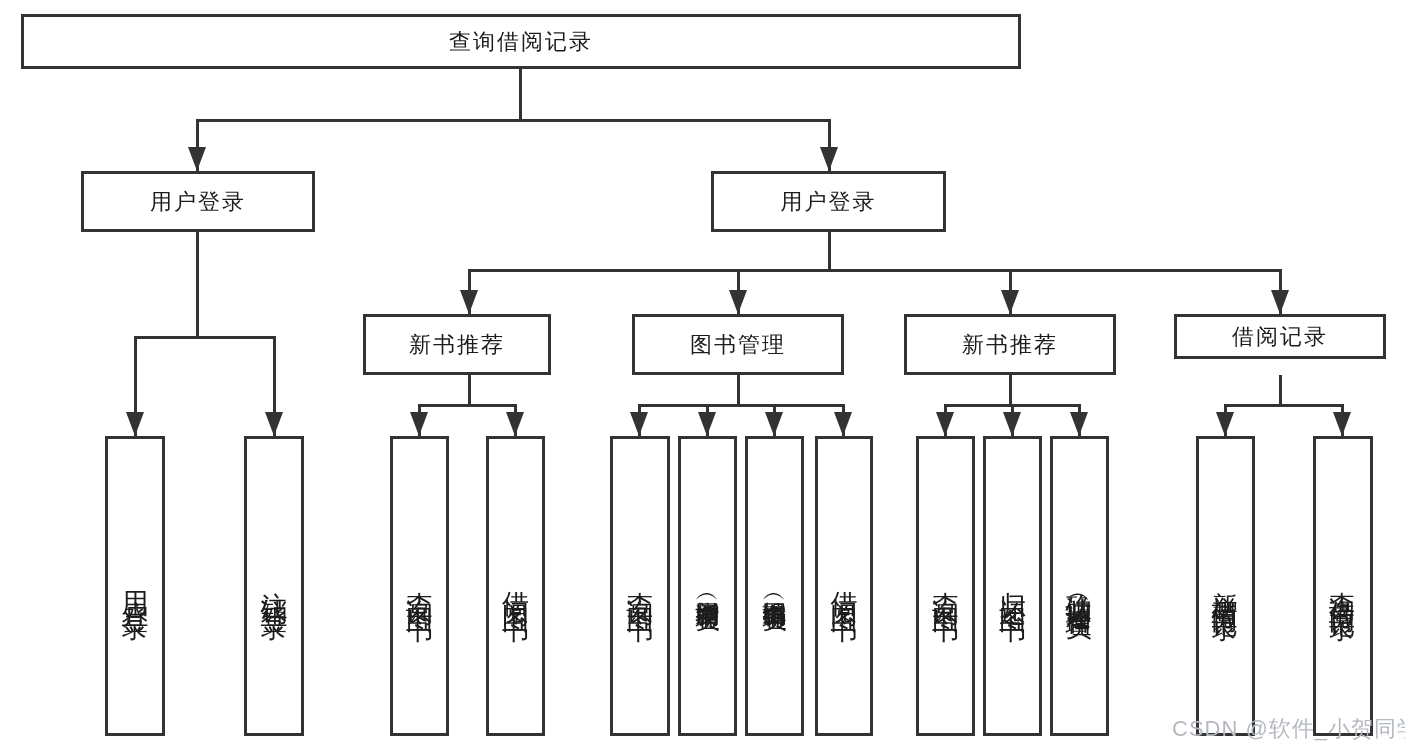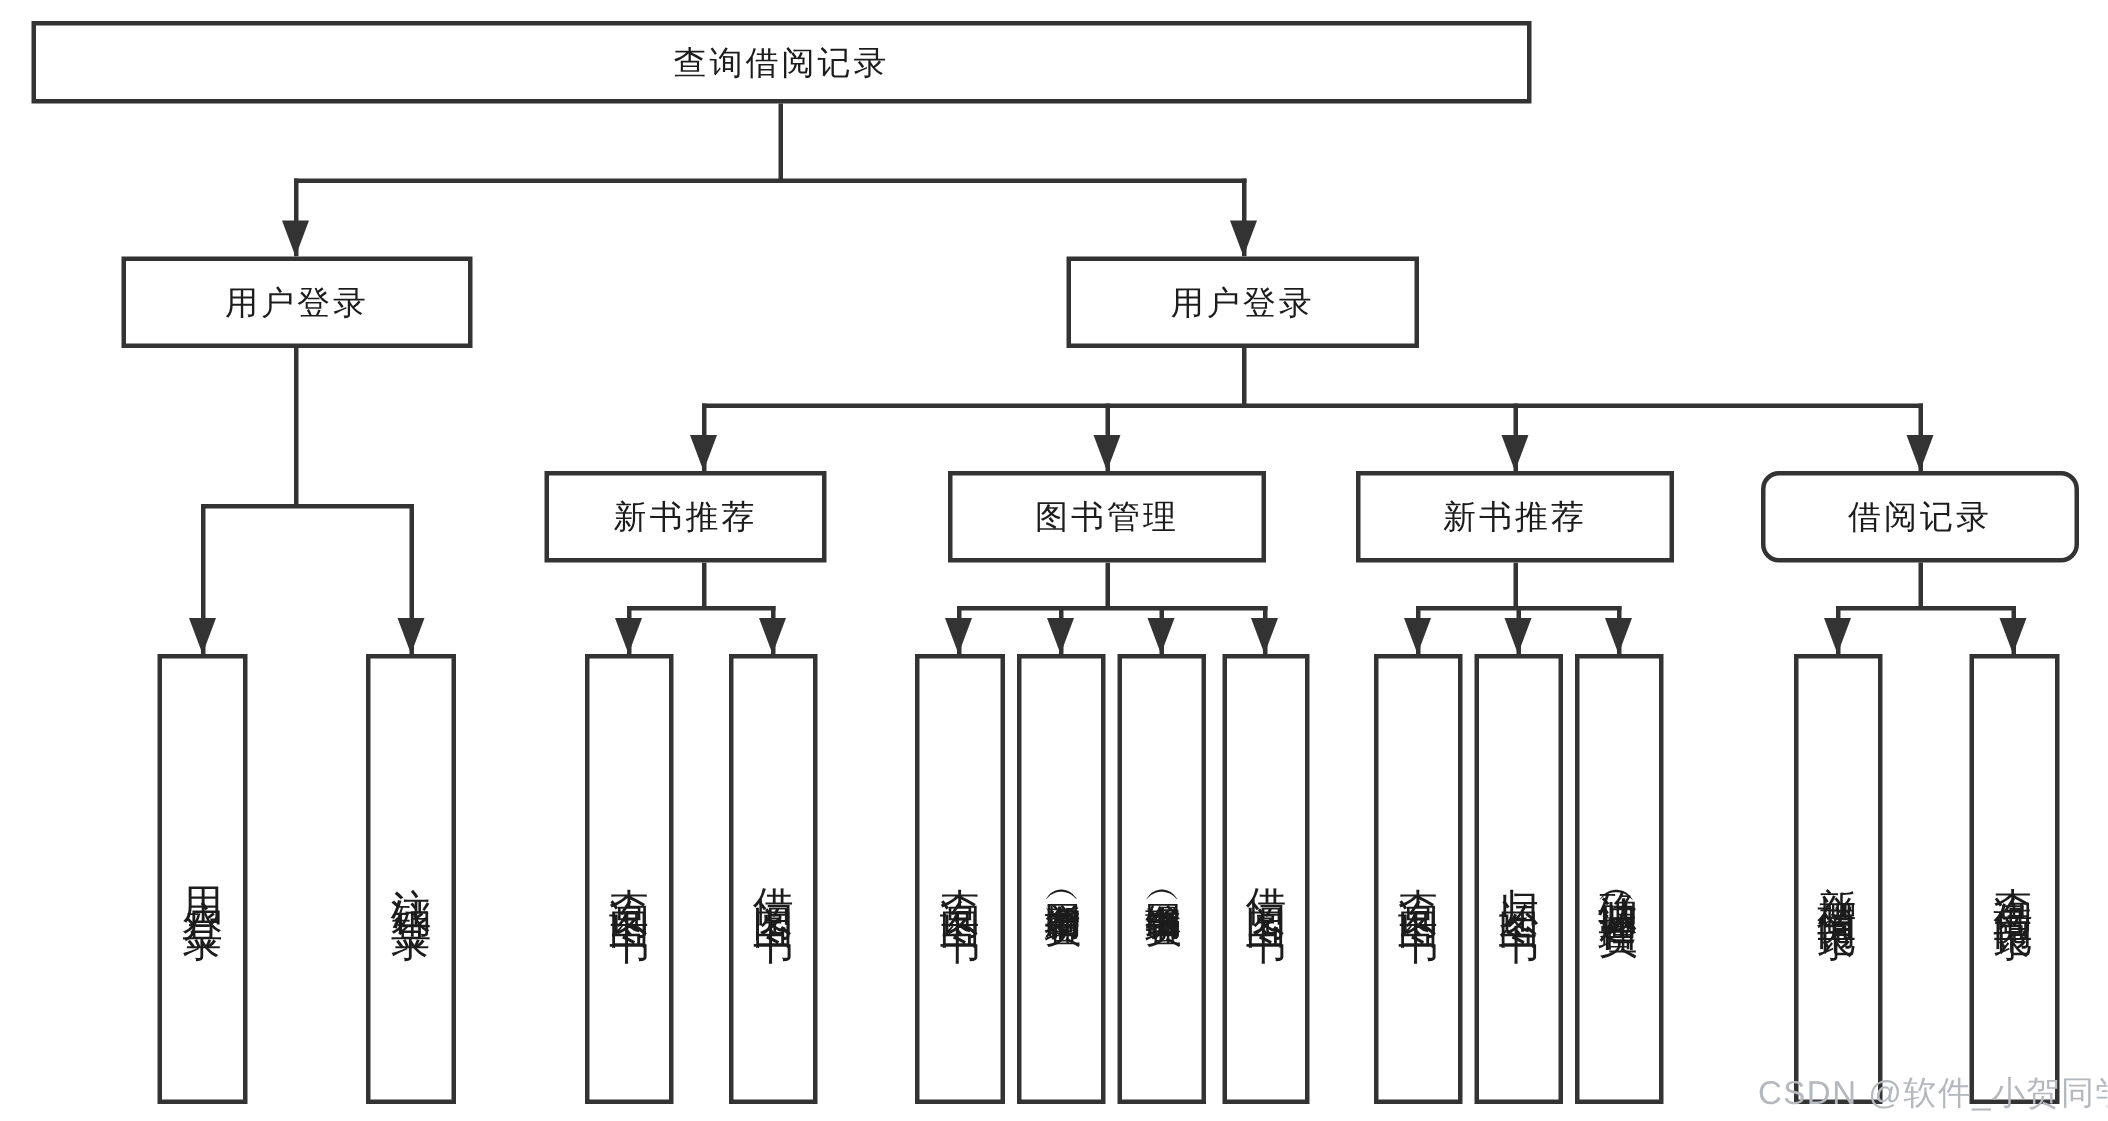--- a/index.html
+++ b/index.html
@@ -136,21 +136,21 @@
 
   <div class="node" style="left:363px;top:314px;width:188px;height:61px;">
     <span>新书推荐</span>
   </div>
   <div class="node" style="left:632px;top:314px;width:212px;height:61px;">
     <span>图书管理</span>
   </div>
   <div class="node" style="left:904px;top:314px;width:212px;height:61px;">
     <span>新书推荐</span>
   </div>
-  <div class="node" style="left:1174px;top:314px;width:212px;height:61px;border-radius:12px;">
+  <div class="node" style="left:1174px;top:314px;width:212px;height:45px;">
     <span>借阅记录</span>
   </div>
 
   <div class="node leaf" style="left:105px;top:436px;width:60px;height:300px;">
     <span class="vtext len4">用户登录</span>
   </div>
   <div class="node leaf" style="left:244px;top:436px;width:60px;height:300px;">
     <span class="vtext len4">注销登录</span>
   </div>
 

